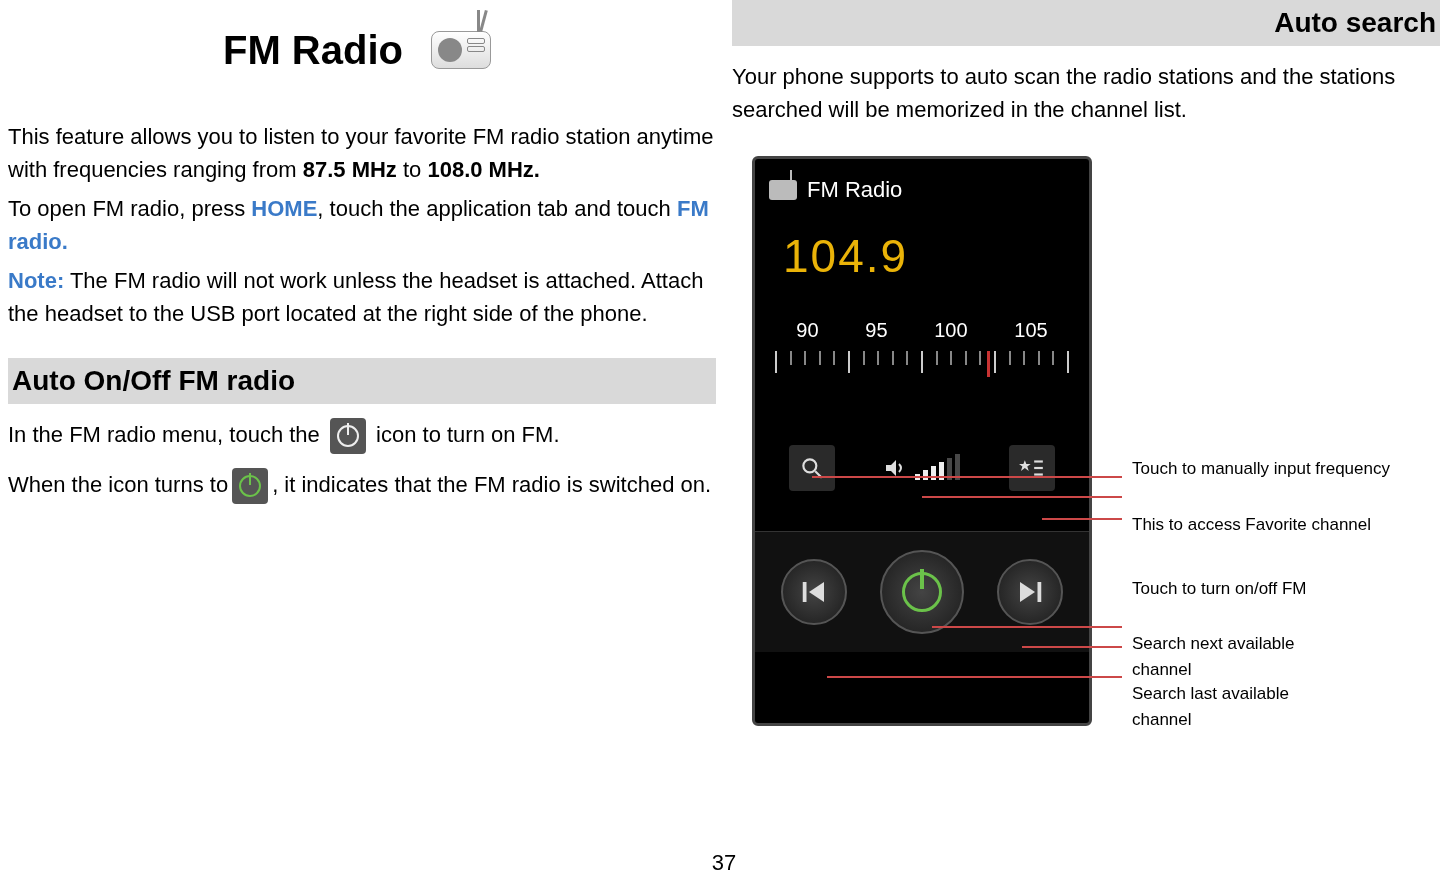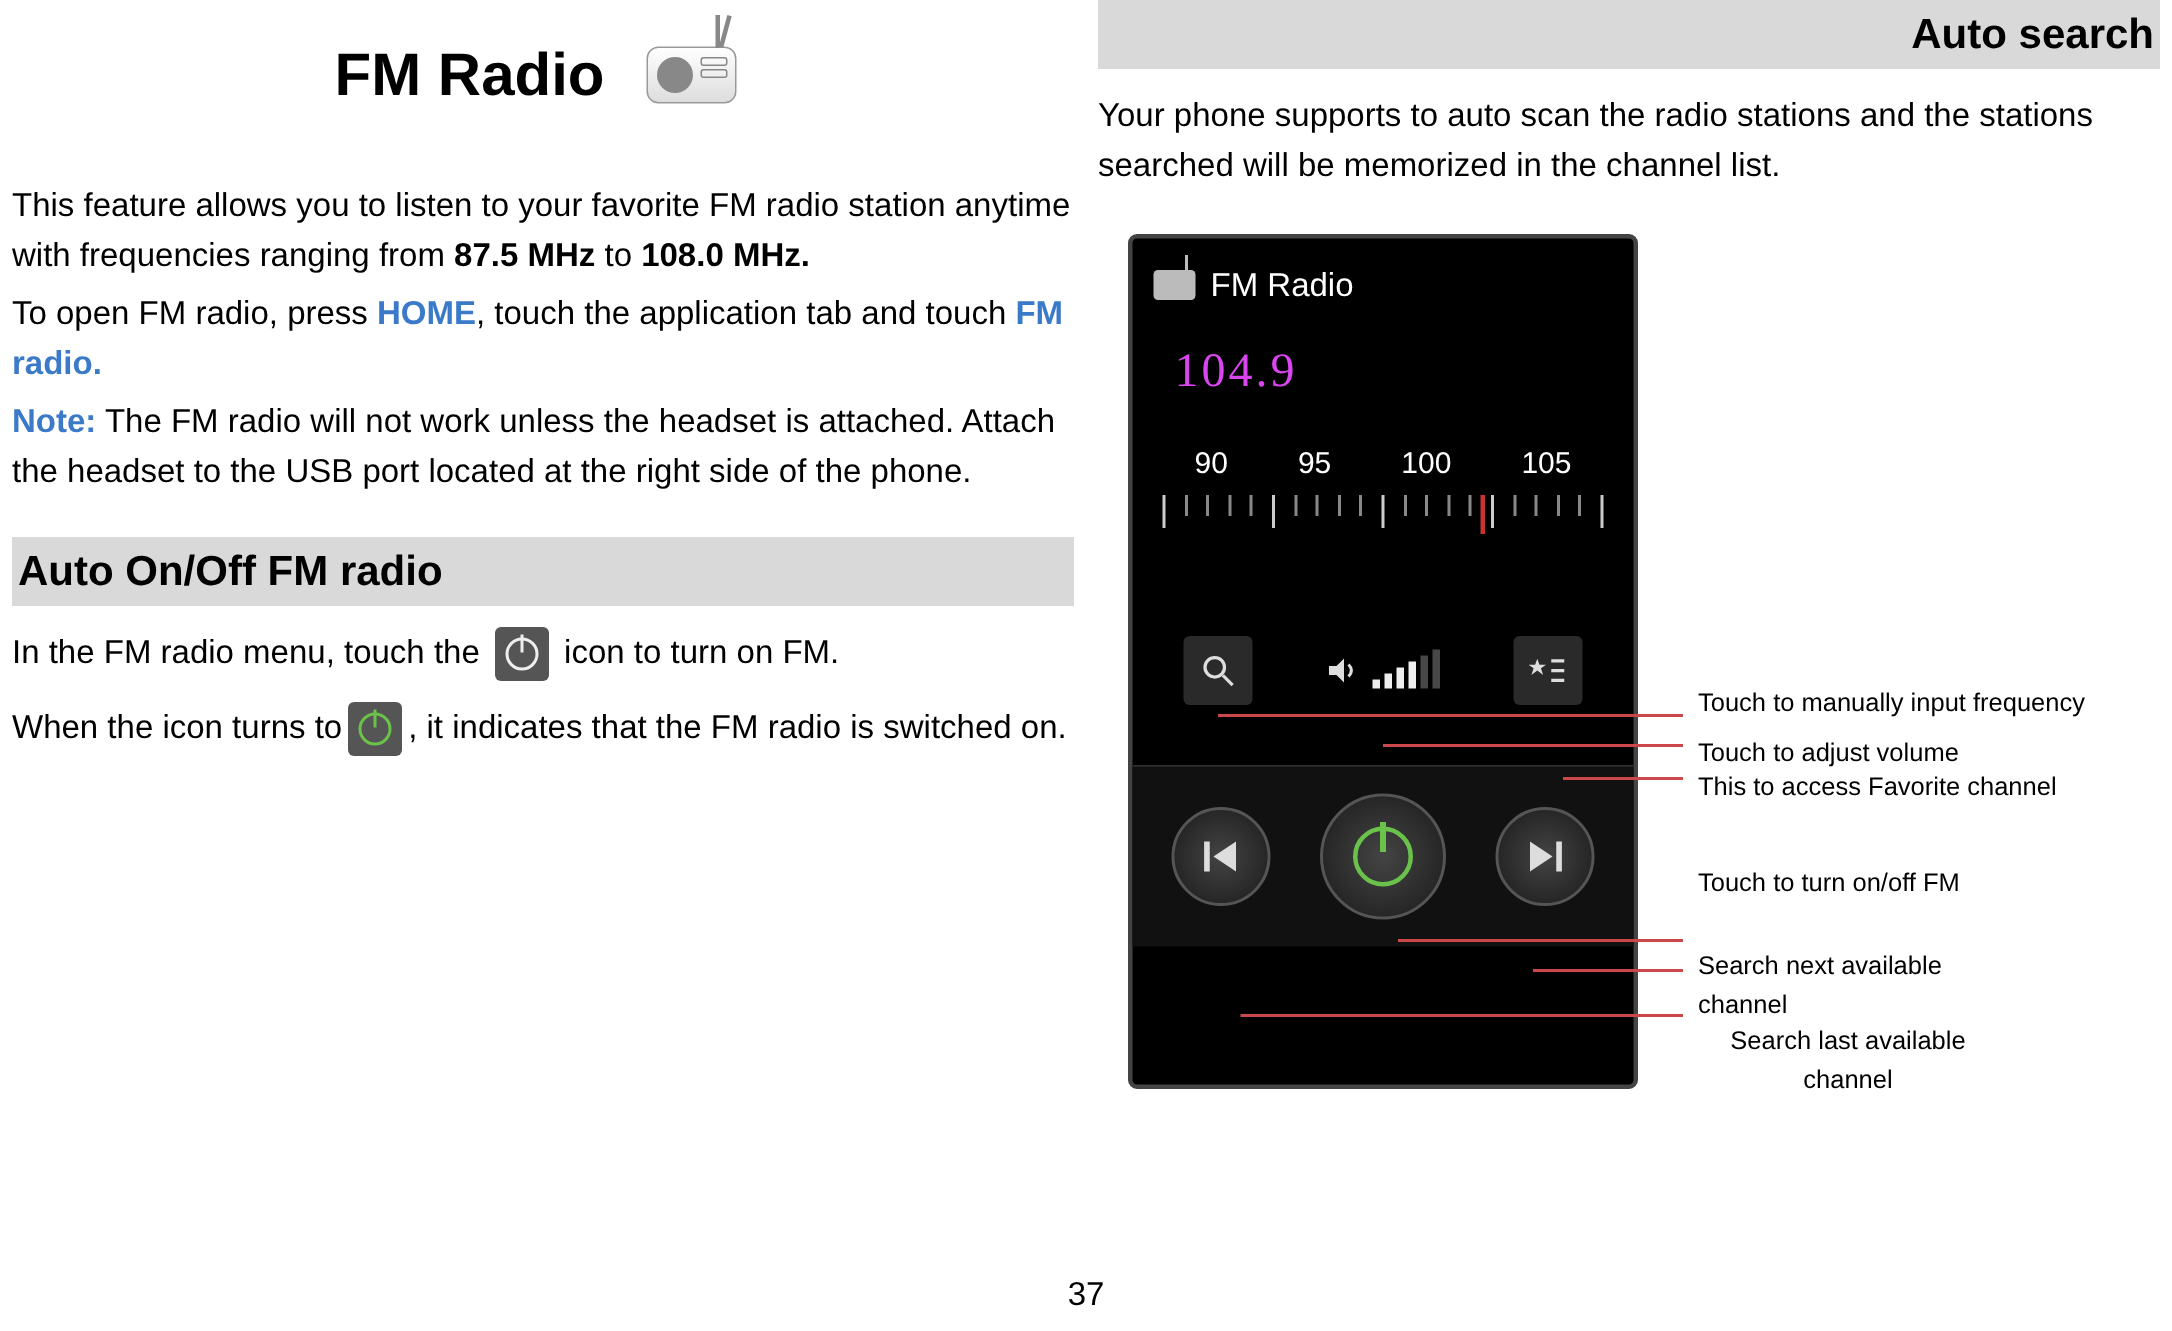--- a/index.html
+++ b/index.html
@@ -196,23 +196,23 @@
   .tiny-radio::before {
     content: "";
     position: absolute;
     top: -10px;
     right: 5px;
     width: 2px;
     height: 10px;
     background: #bbb;
   }
   .freq {
-    font-family: Liberation Serif, serif;
-    font-size: 32px;
-    color: #d946ef;
+    font-family: Liberation Sans, sans-serif;
+    font-size: 46px;
+    color: #eab308;
     padding: 10px 0 0 28px;
     letter-spacing: 2px;
   }
   .scale {
     position: relative;
     margin-top: 24px;
     height: 70px;
   }
   .scale-numbers {
     display: flex;
@@ -478,31 +478,30 @@
               </svg>
           </div>
         </div>
       </div>
 
       <div class="callouts">
         <div class="line" style="left:80px; top:320px; width:310px;"></div>
         <div class="callout" style="top:300px;">Touch to manually input frequency</div>
 
         <div class="line" style="left:190px; top:340px; width:200px;"></div>
-        <div class="callout" style="top:333px; white-space:normal; width:260px;">Touch to adjust volume</div>
 
         <div class="line" style="left:310px; top:362px; width:80px;"></div>
         <div class="callout" style="top:356px; white-space:normal; width:280px;">This to access Favorite channel</div>
 
         <div class="line" style="left:200px; top:470px; width:190px;"></div>
         <div class="callout" style="top:420px; white-space:normal; width:200px;">Touch to turn on/off FM</div>
 
         <div class="line" style="left:290px; top:490px; width:100px;"></div>
         <div class="callout" style="top:475px; white-space:normal; width:200px;">Search next available channel</div>
 
         <div class="line" style="left:95px; top:520px; width:295px;"></div>
-        <div class="callout" style="top:525px; white-space:normal; width:200px;text-align:center;">Search last available channel</div>
+        <div class="callout" style="top:525px; white-space:normal; width:200px;">Search last available channel</div>
       </div>
     </div>
   </div>
 
   <div class="page-number">37</div>
 </div>
 
 </body></html>

